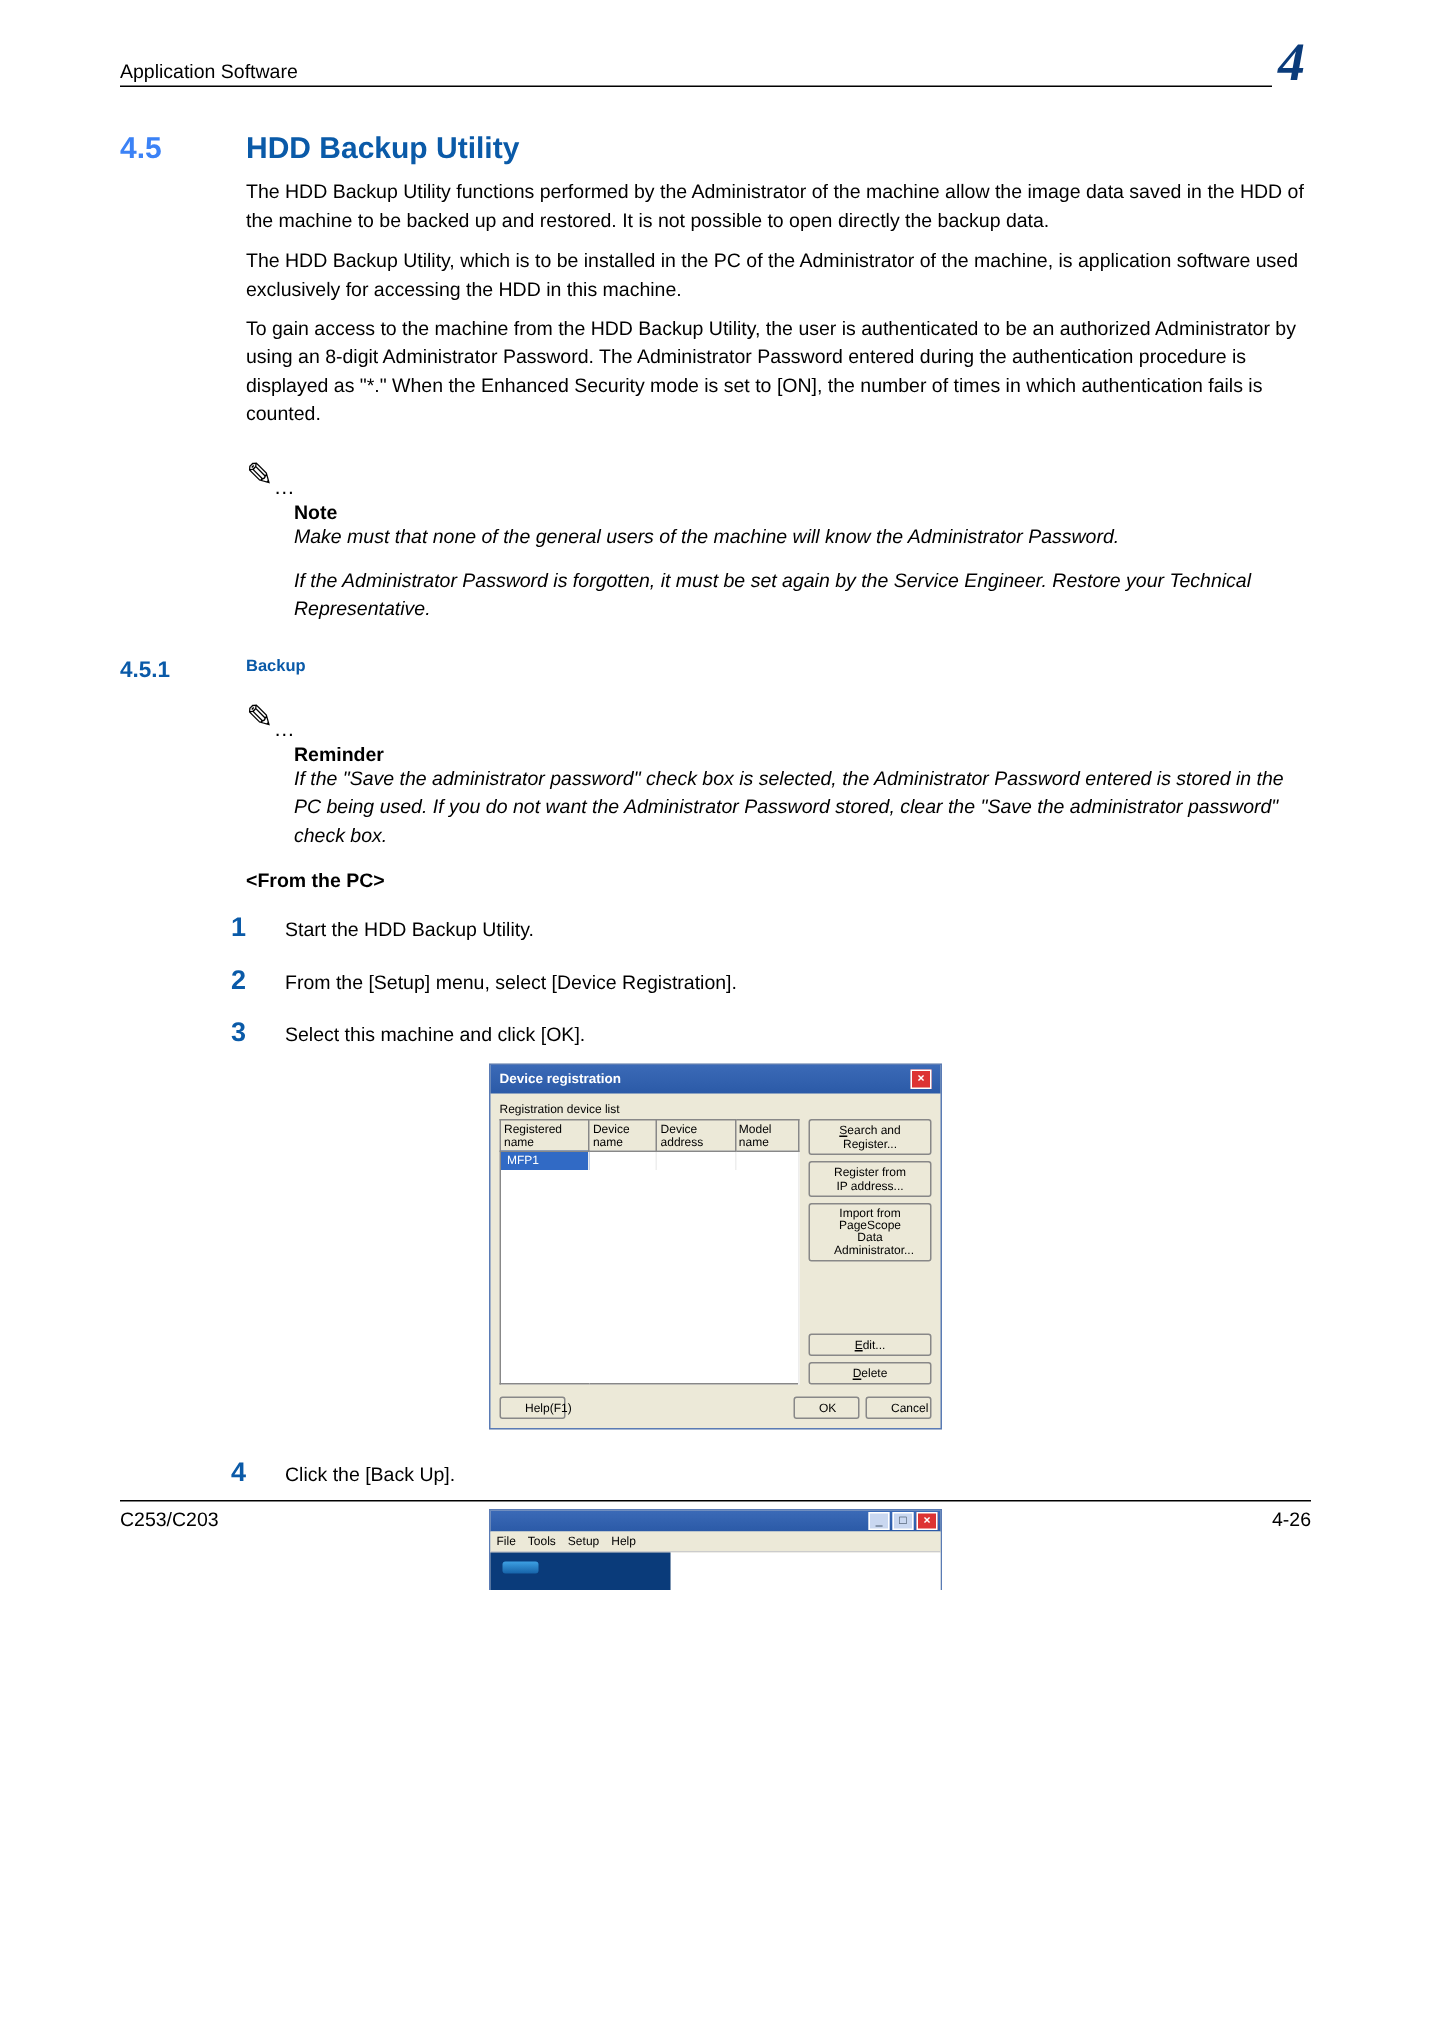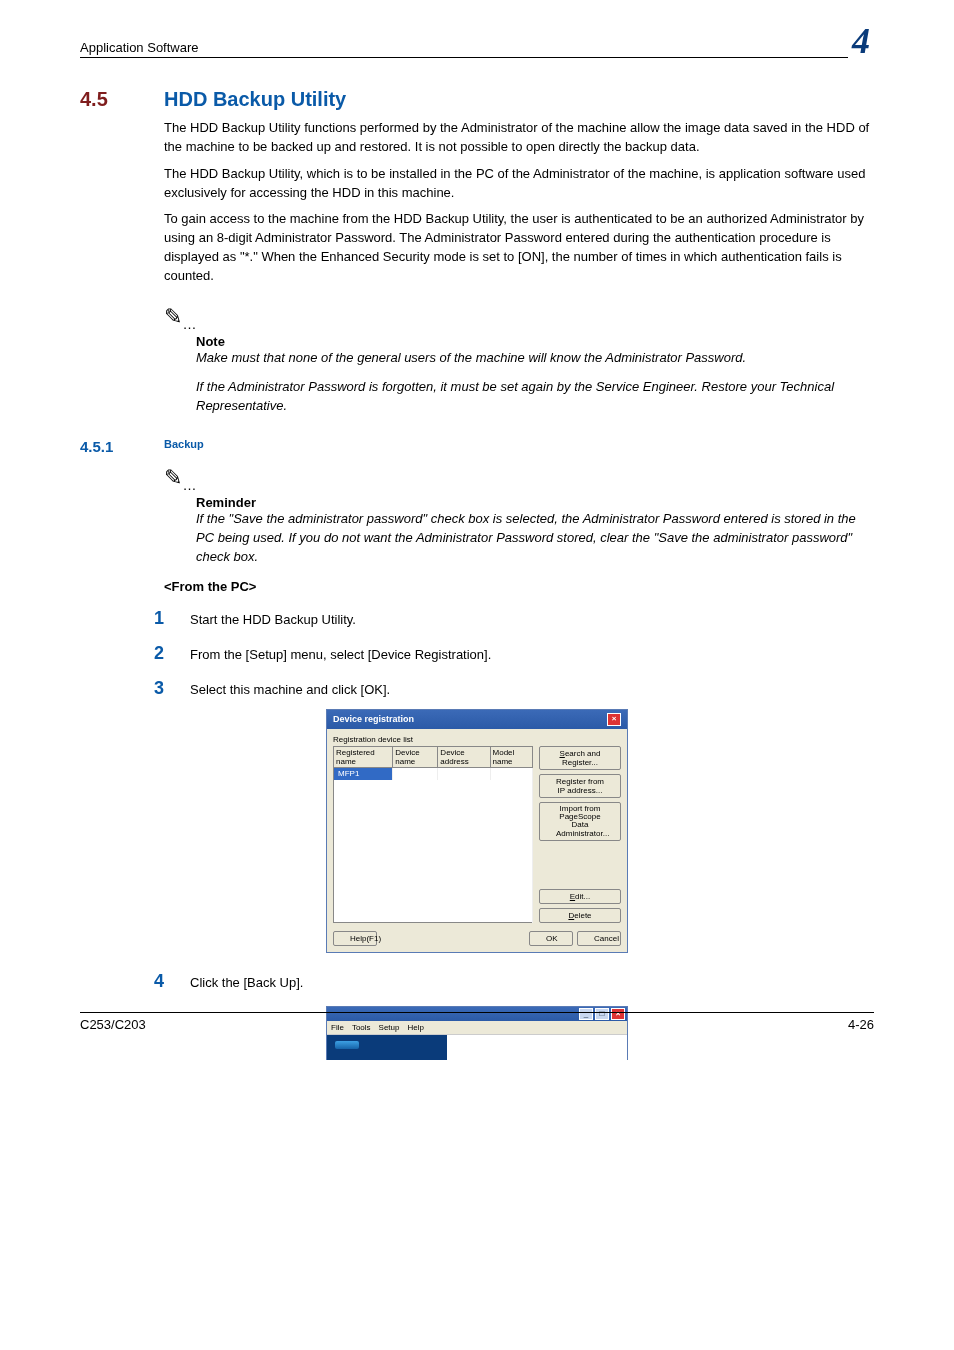--- a/index.html
+++ b/index.html
@@ -41,21 +41,21 @@
   }
   .section-row {
     display: flex;
     gap: 24px;
     margin-top: 30px;
   }
   .sec-num {
     font-family: Arial, Helvetica, sans-serif;
     font-size: 20px;
     font-weight: bold;
-    color: #7f1d1d;
+    color: #3b82f6;
     min-width: 60px;
   }
   .sec-title {
     font-family: Arial, Helvetica, sans-serif;
     font-size: 20px;
     font-weight: bold;
     color: #0a5aa8;
   }
   .body-col {
     margin-left: 84px;
@@ -119,21 +119,21 @@
     font-size: 13px;
   }
   .proc-label {
     font-weight: bold;
     font-size: 13px;
     margin-left: 84px;
     margin-top: 12px;
   }
   .footer-row {
     position: absolute;
-    bottom: 28px;
+    bottom: 40px;
     left: 80px;
     right: 80px;
     border-top: 1px solid #000;
     display: flex;
     justify-content: space-between;
     font-size: 13px;
     padding-top: 4px;
   }
 
   

